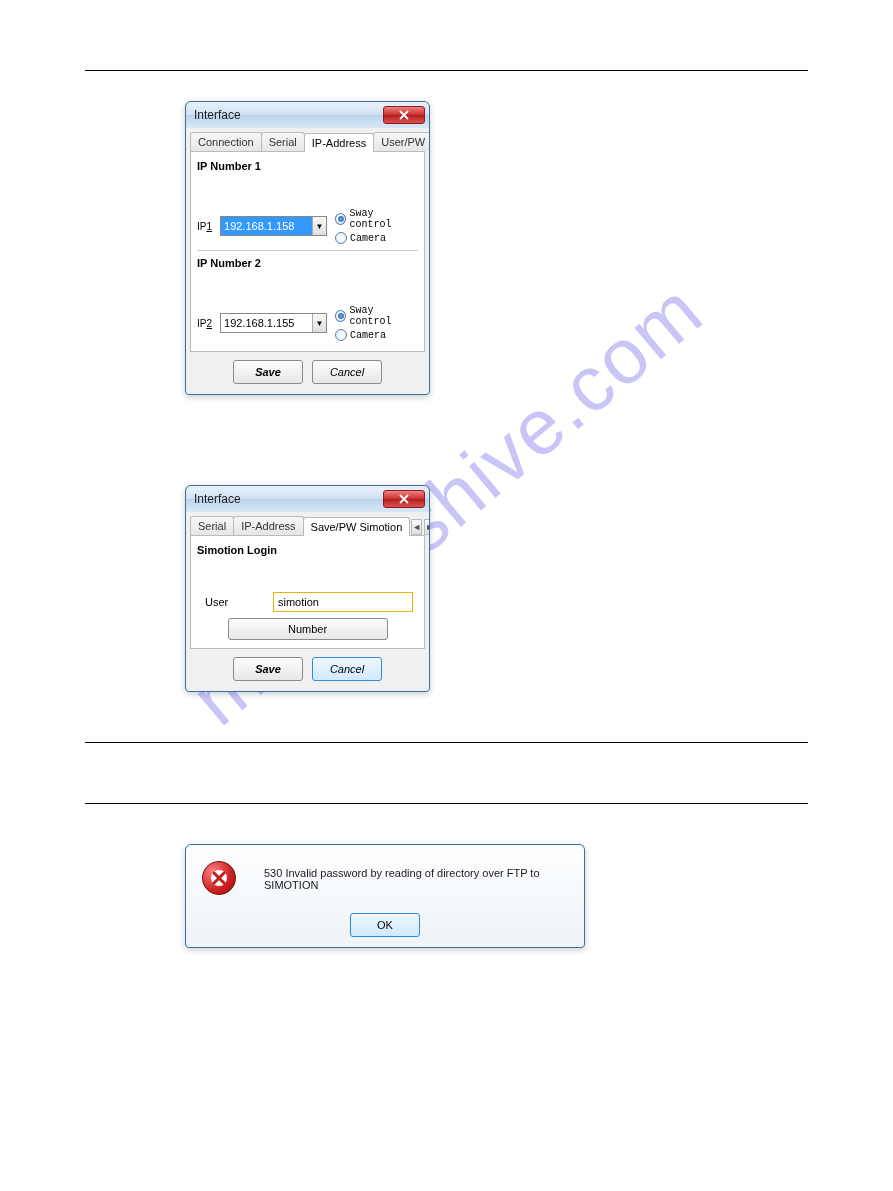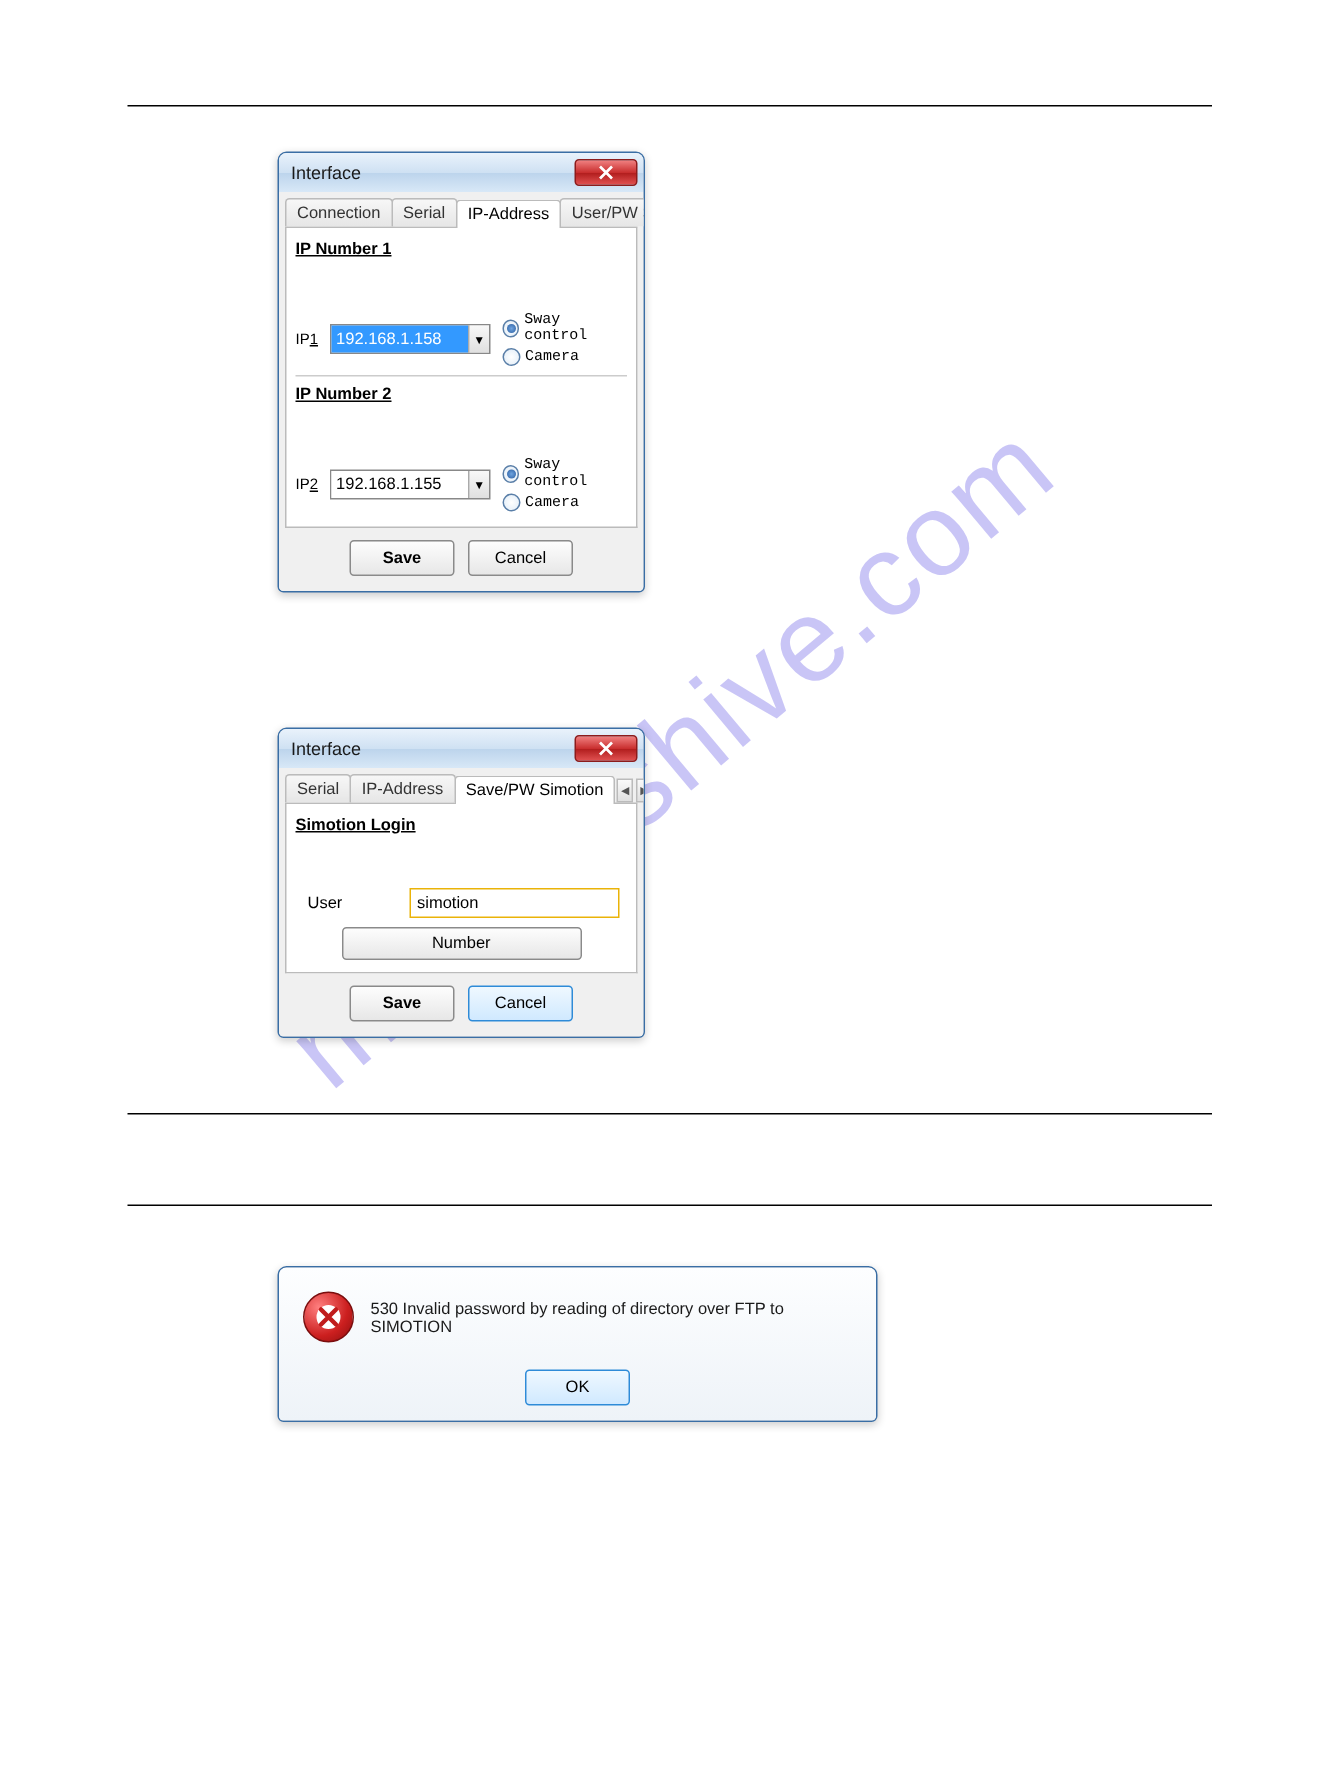--- a/index.html
+++ b/index.html
@@ -41,21 +41,21 @@
     user-select: none;
     z-index: 0;
     white-space: nowrap;
     letter-spacing: 2px;
   }
 
   
   .window {
     border: 1px solid #3a6ea5;
     border-radius: 6px 6px 4px 4px;
-    background: #e5e5e5;
+    background: #22c55e;
     box-shadow: 0 2px 6px rgba(0,0,0,0.2);
     overflow: hidden;
     margin-left: 100px;
   }
   .titlebar {
     background: linear-gradient(#e9f2fb, #cfe1f3 50%, #bcd4ec 51%, #d8e8f7);
     height: 26px;
     display: flex;
     align-items: center;
     justify-content: space-between;
@@ -129,21 +129,20 @@
     background: #fff;
     border: 1px solid #bbb;
     border-top: none;
     padding: 6px;
   }
 
   .group-label {
     font-weight: bold;
     font-size: 11px;
     margin: 2px 0 4px 0;
-    text-decoration: underline;
   }
   .row {
     display: flex;
     align-items: center;
     gap: 8px;
     margin-bottom: 4px;
     margin-top: 36px;
   }
   .ip-label {
     font-size: 10px;
@@ -206,20 +205,21 @@
   .btn.primary-outline {
     border: 1px solid #2e8bd8;
     background: linear-gradient(#eff8ff,#d0e9ff);
   }
   .btn-row {
     display: flex;
     gap: 9px;
     padding: 8px 6px 6px 6px;
     background: #f0f0f0;
     justify-content: center;
+    font-style: italic;
   }
 
   
   .field-label { width: 60px; font-size: 11px; }
   .text-input, .pw-input {
     border: 1px solid #eab308;
     height: 20px;
     width: 140px;
     font-size: 11px;
     padding: 0 4px;
@@ -239,21 +239,21 @@
 
   
   .err-window { width: 400px; margin-left:100px; }
   .err-body {
     background: linear-gradient(#fdfeff, #eef3f8);
     padding: 16px 16px 10px 16px;
     display: flex;
     flex-direction: column;
     align-items: center;
   }
-  .err-row { display:flex; align-items:flex-start; gap:11px; width:100%; }
+  .err-row { display:flex; align-items:flex-start; gap:28px; width:100%; }
   .err-icon {
     width: 34px; height: 34px; border-radius:50%;
     background: radial-gradient(circle at 30% 30%, #ff8080, #cc1f1f 60%, #8e0f0f);
     display:flex; align-items:center; justify-content:center;
     border: 1px solid #7a0e0e;
     flex-shrink:0;
   }
   .err-text { font-size: 11px; padding-top: 6px; color:#1a1a1a; }
 
 </style>

